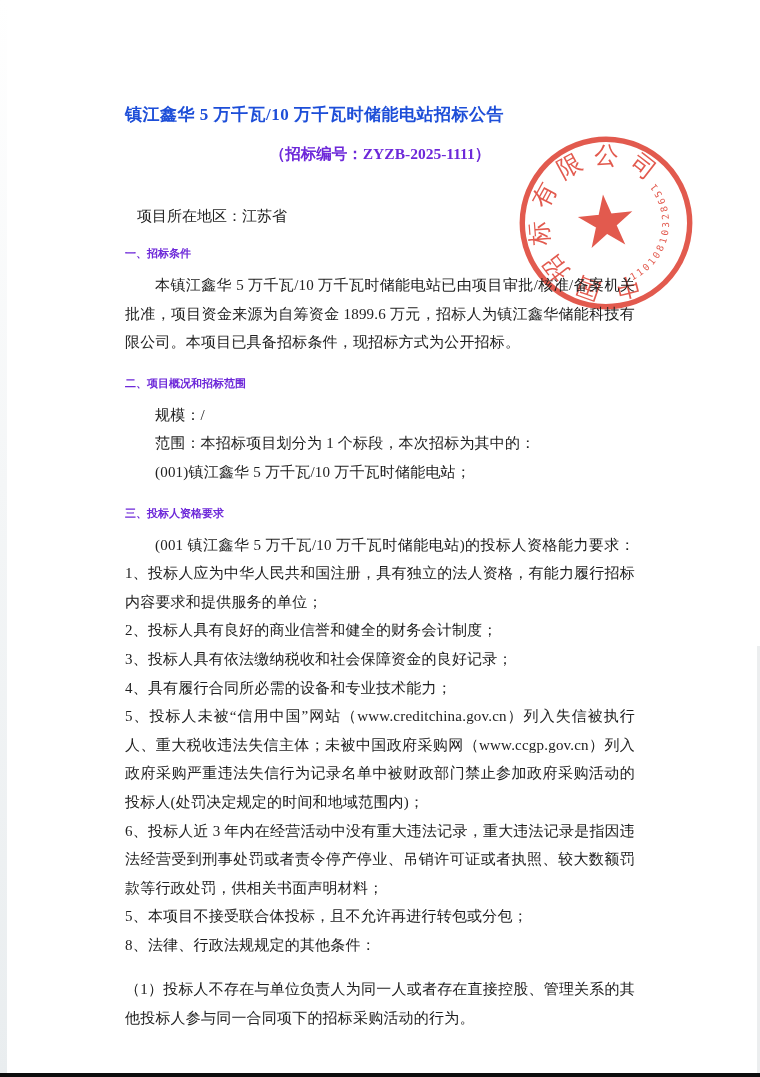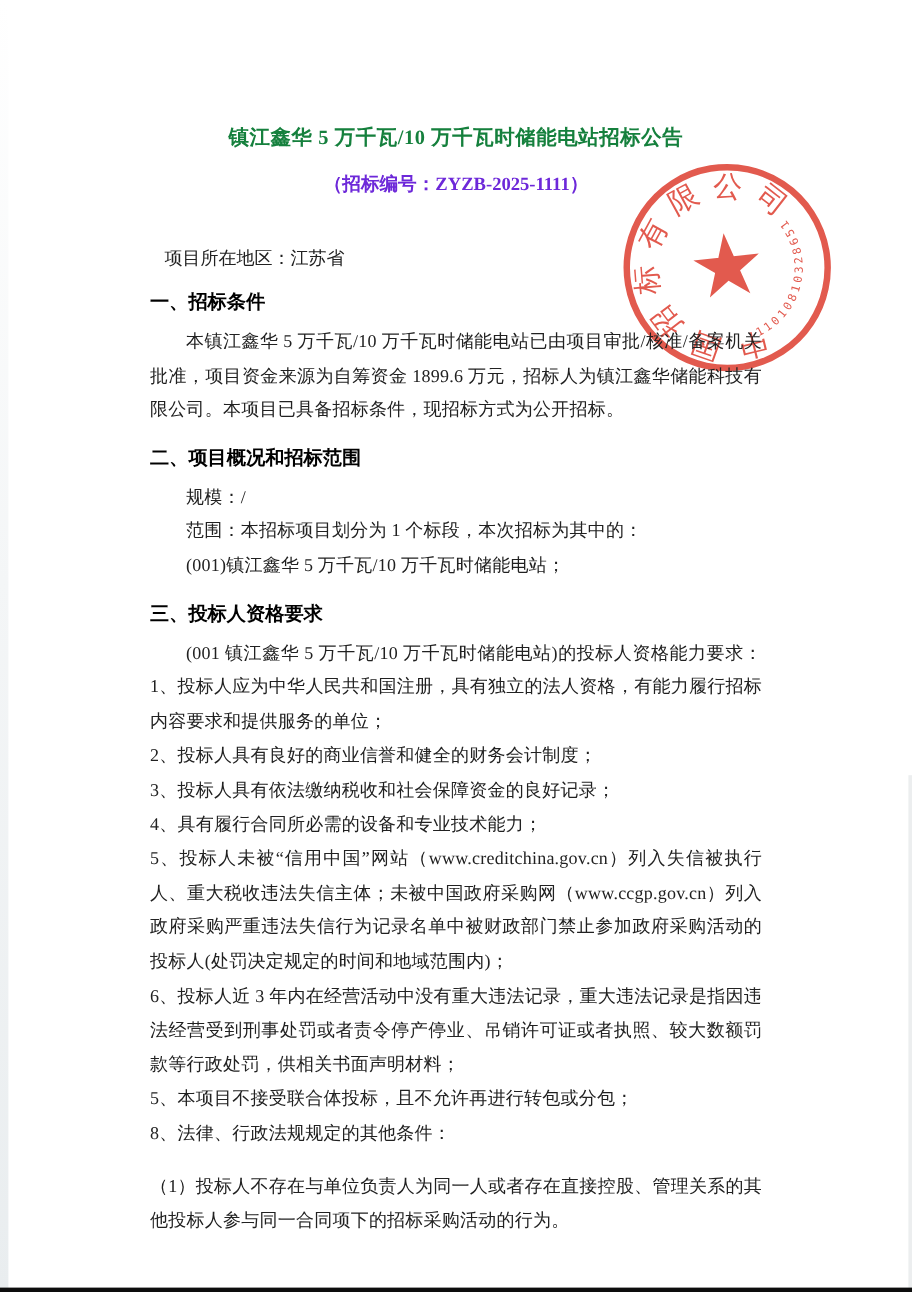--- a/index.html
+++ b/index.html
@@ -13,30 +13,30 @@
   }
   
   .edge-left{position:absolute;left:0;top:0;bottom:0;width:7px;
     background:linear-gradient(to bottom,#ffffff 0%,#f4f6f7 45%,#e9edef 100%);}
   .edge-bottom{position:absolute;left:0;right:0;bottom:0;height:4px;background:#0d0d0d;}
   .edge-right{position:absolute;right:0;top:60%;bottom:0;width:3px;background:#eceeef;}
 
   .content{position:absolute;left:125px;width:510px;top:0;}
   .title{
     margin:103px 0 0 0;
-    text-align:center;
+    text-align:left;
     font-size:17px;font-weight:700;
-    letter-spacing:.5px;line-height:24px;color:#15803d;
+    letter-spacing:.5px;line-height:24px;color:#1d4ed8;
   }
   .subtitle{
     margin-top:16px;text-align:center;
     font-size:15.5px;font-weight:700;line-height:22px;color:#6d28d9;
   }
   .loc{margin:40px 0 0 12px;font-size:15px;line-height:22px;}
-  .sec-h{margin:14px 0 6px 0;font-size:16px;font-weight:700;line-height:24px;color:#000000;}
+  .sec-h{margin:14px 0 6px 0;font-size:11px;font-weight:700;line-height:24px;color:#6d28d9;}
   .para{
     margin:0;font-size:15px;line-height:28.6px;
     text-align:justify;text-justify:inter-ideograph;
     letter-spacing:.2px;
   }
   .indent{text-indent:2em;}
   .gap-top{margin-top:16px;}
 
   
   .seal{

